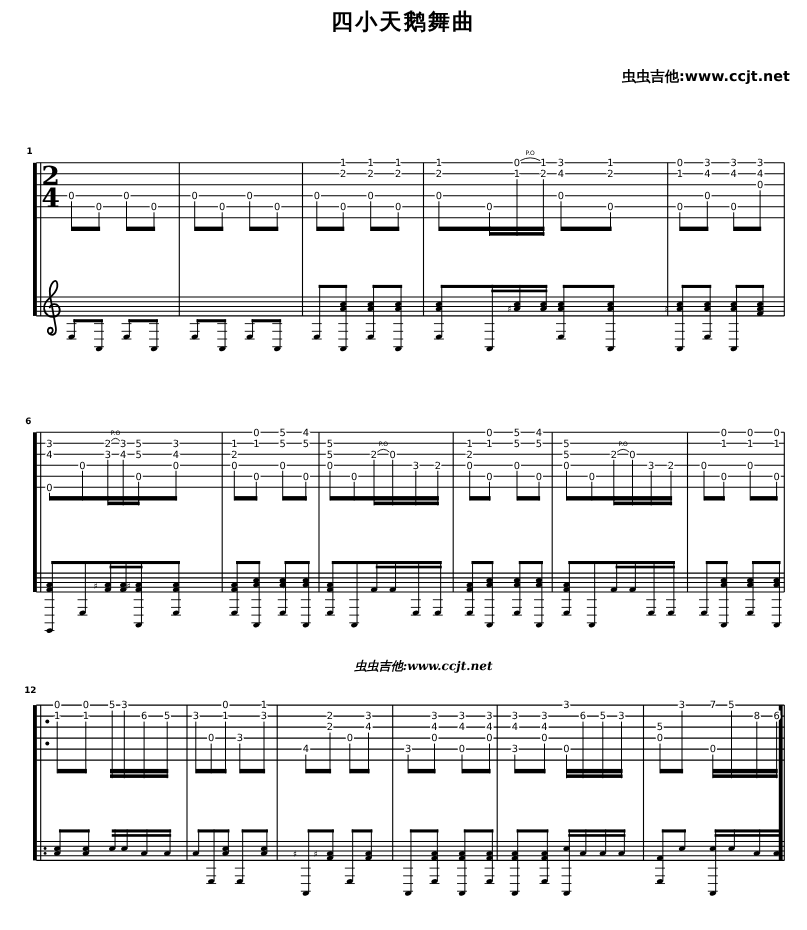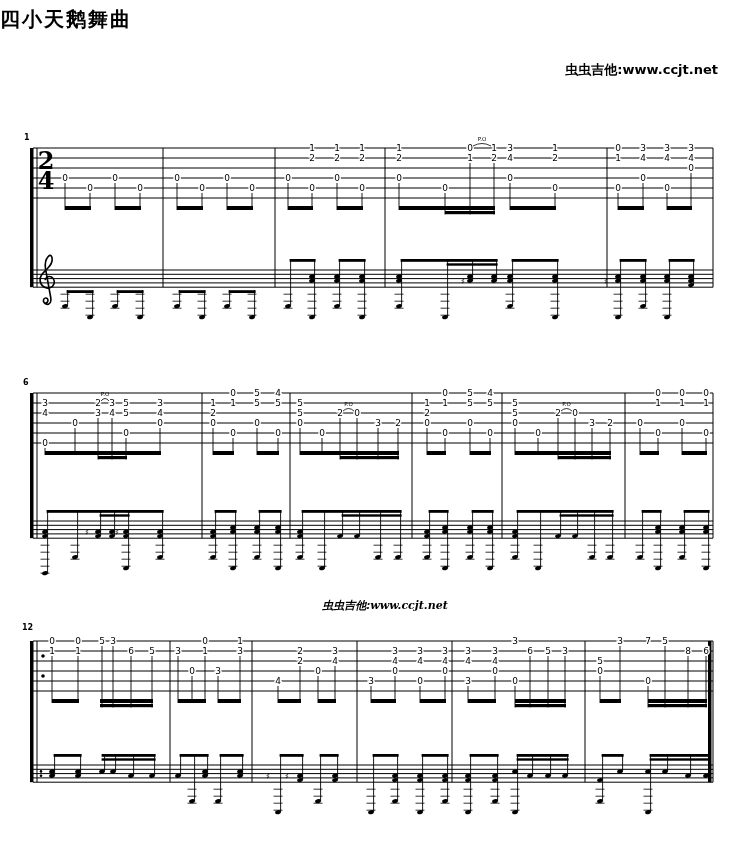--- a/index.html
+++ b/index.html
@@ -1,18 +1,18 @@
 <!DOCTYPE html>
 <html><head>
 <meta charset="utf-8">
 <style>
   html,body{margin:0;padding:0;background:#fff;}
   body{width:734px;height:845px;position:relative;overflow:hidden;
        font-family:"DejaVu Sans",sans-serif;color:#000;}
-  .title{position:absolute;top:6px;left:0;width:734px;text-align:left;
+  .title{position:absolute;top:6px;left:0;width:734px;text-align:center;
          font-size:20px;font-weight:bold;letter-spacing:2px;
          font-family:"DejaVu Sans",sans-serif;}
   .wm-top{position:absolute;top:61px;right:16px;font-size:13px;font-weight:bold;
           font-family:"DejaVu Sans",sans-serif;}
   .wm-mid{position:absolute;top:598px;left:0;width:770px;text-align:center;
           font-size:11px;font-style:italic;font-weight:bold;
           font-family:"DejaVu Serif",serif;}
   svg{position:absolute;top:0;left:0;}
 </style>
 </head>

